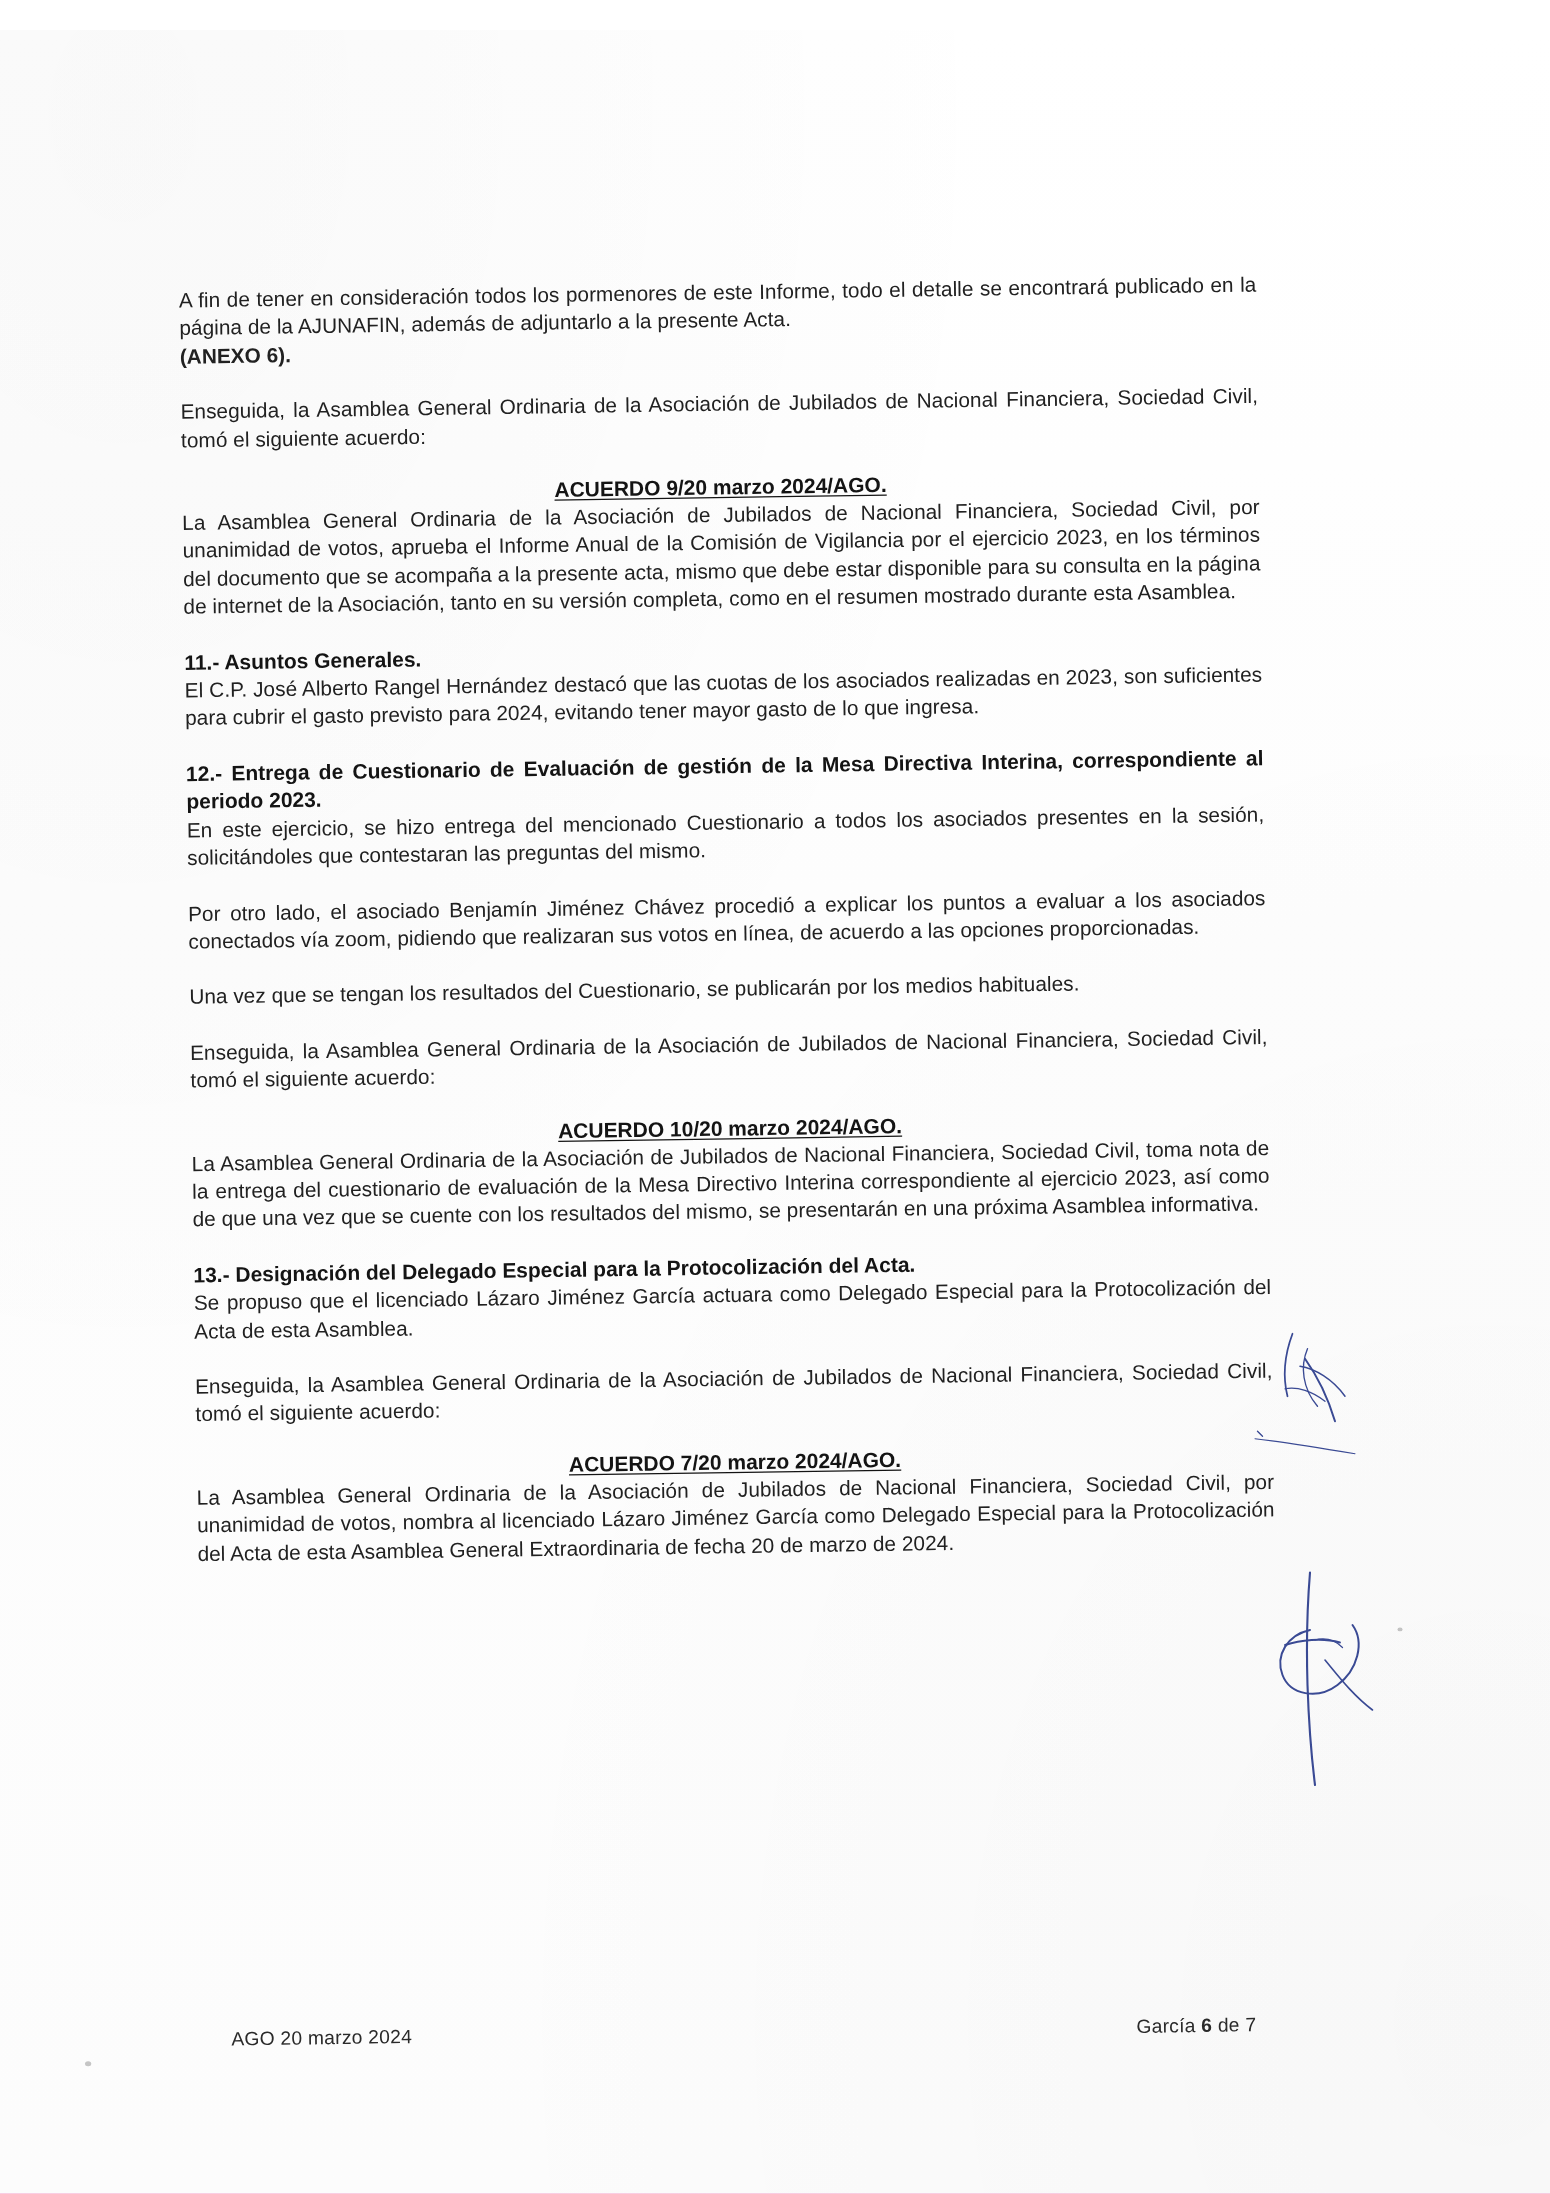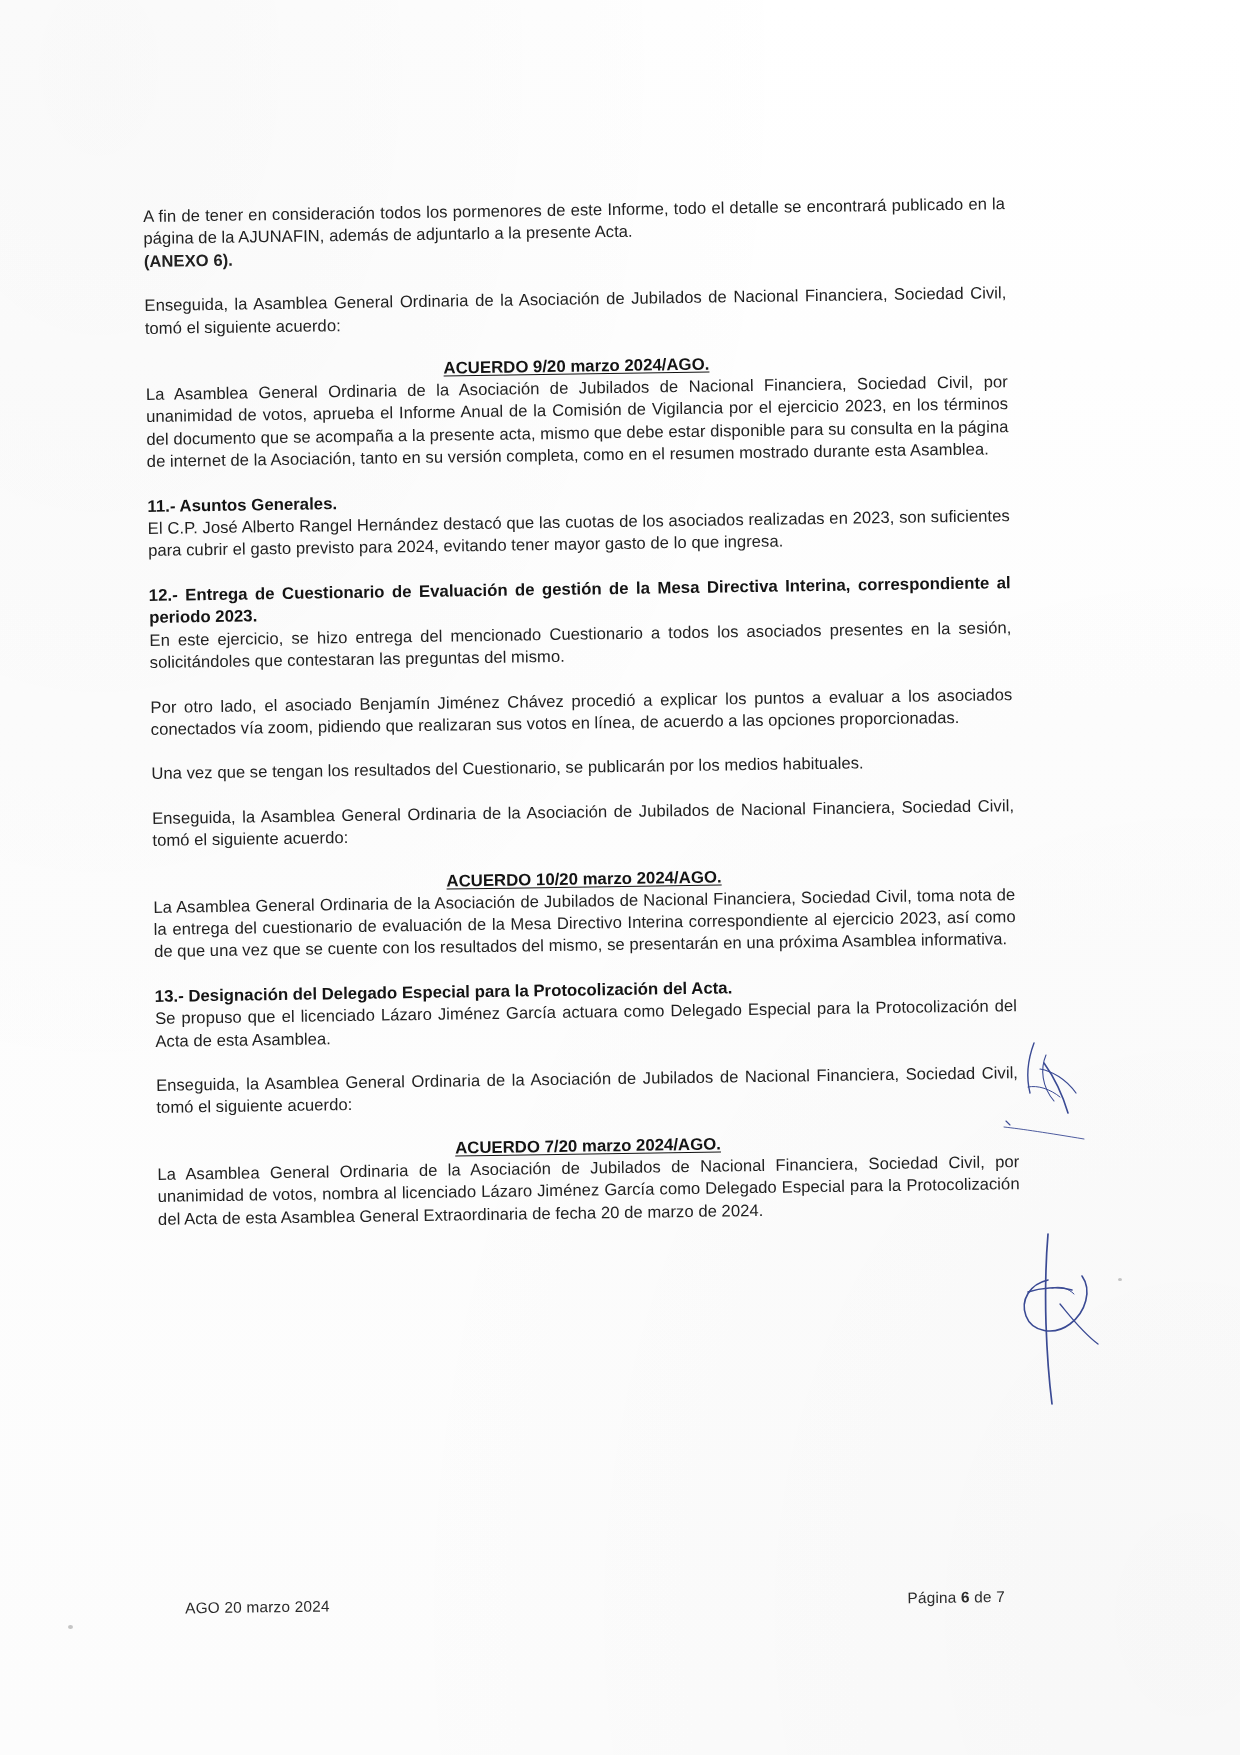--- a/index.html
+++ b/index.html
@@ -13,20 +13,21 @@
     position: relative;
     overflow: hidden;
     font-family: "Liberation Sans", sans-serif;
   }
 
   
   .page {
     position: absolute;
     inset: 0;
     background: #ec4899;
+    margin-top: 24px;
   }
   .page-noise {
     position: absolute;
     inset: 0;
     background:
       radial-gradient(ellipse at 8% 4%, rgba(0,0,0,0.022), rgba(0,0,0,0) 45%),
       radial-gradient(ellipse at 96% 92%, rgba(0,0,0,0.018), rgba(0,0,0,0) 50%),
       linear-gradient(180deg, #ffffff 0%, #fdfdfd 40%, #fcfcfc 100%);
     pointer-events: none;
   }
@@ -173,21 +174,21 @@
     <div class="gap-md"></div>
 
     <h3 class="acuerdo-title">ACUERDO 7/20 marzo 2024/AGO.</h3>
     <p class="para">La Asamblea General Ordinaria de la Asociación de Jubilados de Nacional Financiera, Sociedad Civil, por unanimidad de votos, nombra al licenciado Lázaro Jiménez García como Delegado Especial para la Protocolización del Acta de esta Asamblea General Extraordinaria de fecha 20 de marzo de 2024.</p>
 
   </div>
 
   <div class="footer">
     <span class="footer-left">AGO 20 marzo 2024</span>
     <span class="footer-right">
-      <span>Página</span>
+      <span>García</span>
       <span class="pg">6</span>
       <span>de</span>
       <span>7</span>
     </span>
   </div>
 
   <div class="ink" style="left:1010px; top:1035px;">
     <svg width="110" height="110" viewBox="0 0 110 110">
       <path d="M24 8 C18 24, 16 42, 20 58" stroke="#3a4a94" stroke-width="1.4" fill="none" stroke-linecap="round"></path>
       <path d="M34 28 C44 42, 52 58, 58 78" stroke="#3a4a94" stroke-width="1.6" fill="none" stroke-linecap="round"></path>

